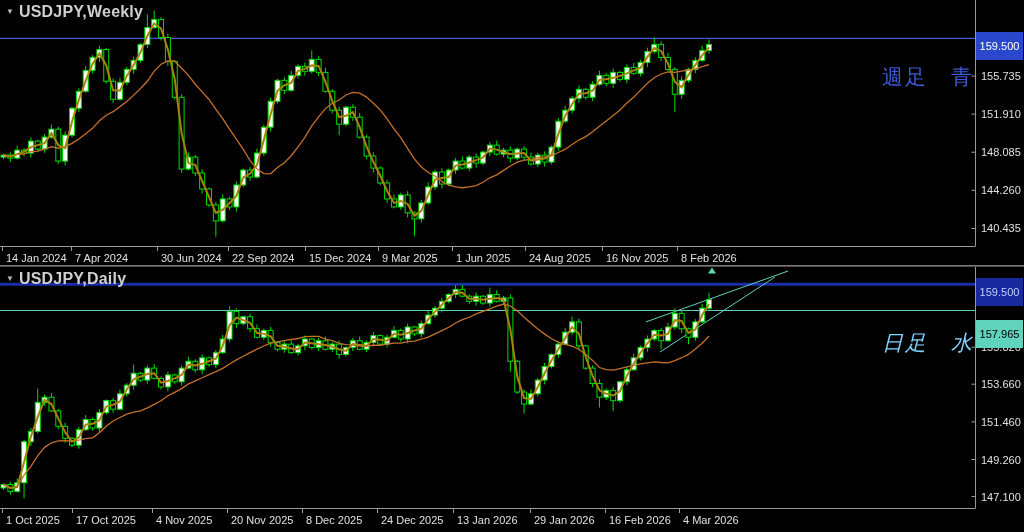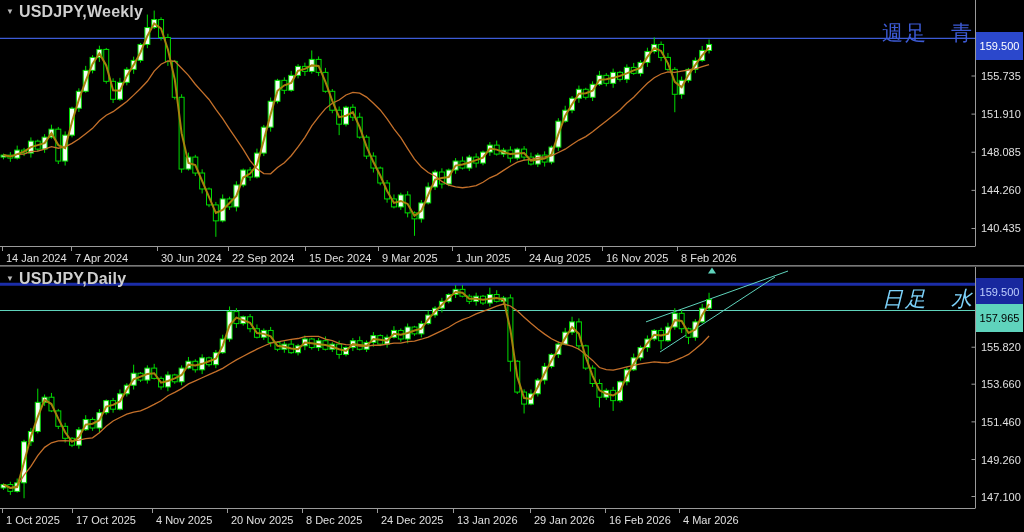--- a/index.html
+++ b/index.html
@@ -4,28 +4,28 @@
 <style>
   html,body{margin:0;padding:0;background:#000;}
   #stage{position:relative;width:1024px;height:532px;background:#000;overflow:hidden;
          font-family:"Liberation Sans",sans-serif;}
   .panel{position:absolute;left:0;width:1024px;}
   .panel svg{position:absolute;left:0;top:0;display:block;}
   .hdr{position:absolute;left:6px;top:3px;display:flex;align-items:center;gap:5px;z-index:5;}
   .tri{color:#b8b8b8;font-size:8px;line-height:1;cursor:pointer;}
   .title{color:#cfcfcf;font-size:16px;font-weight:bold;letter-spacing:0.2px;}
   .jp{position:absolute;left:882px;font-size:21px;letter-spacing:2px;z-index:5;
-      font-family:"Liberation Sans",sans-serif;}
+      font-family:"Liberation Sans",sans-serif;margin-top:44px;}
   .jp.weekly{top:19px;color:#3d5bd6;}
   .jp.daily{top:285px;color:#7dd3fc;font-style:italic;}
   .plabel{position:absolute;left:976px;width:47px;height:28px;font-size:11px;
           display:flex;align-items:center;justify-content:center;z-index:6;}
   .plabel.wblue{top:32px;background:#2b48cc;color:#ffffff;}
   .plabel.dblue{top:278px;background:#18289e;color:#bfd0ff;}
-  .plabel.dteal{top:304px;background:#5fd3bc;color:#000000;}
+  .plabel.dteal{top:320px;background:#5fd3bc;color:#000000;}
   .divider{position:absolute;left:0;top:265px;width:1024px;height:2px;
            background:linear-gradient(#8c8c8c,#3a3a3a);z-index:4;}
   svg text{font-family:"Liberation Sans",sans-serif;font-size:11px;fill:#e0e0e0;}
 </style>
 </head>
 <body>
 
 <div id="stage">
 
   <section class="panel" id="panel-weekly" style="top:0;height:265px;">

